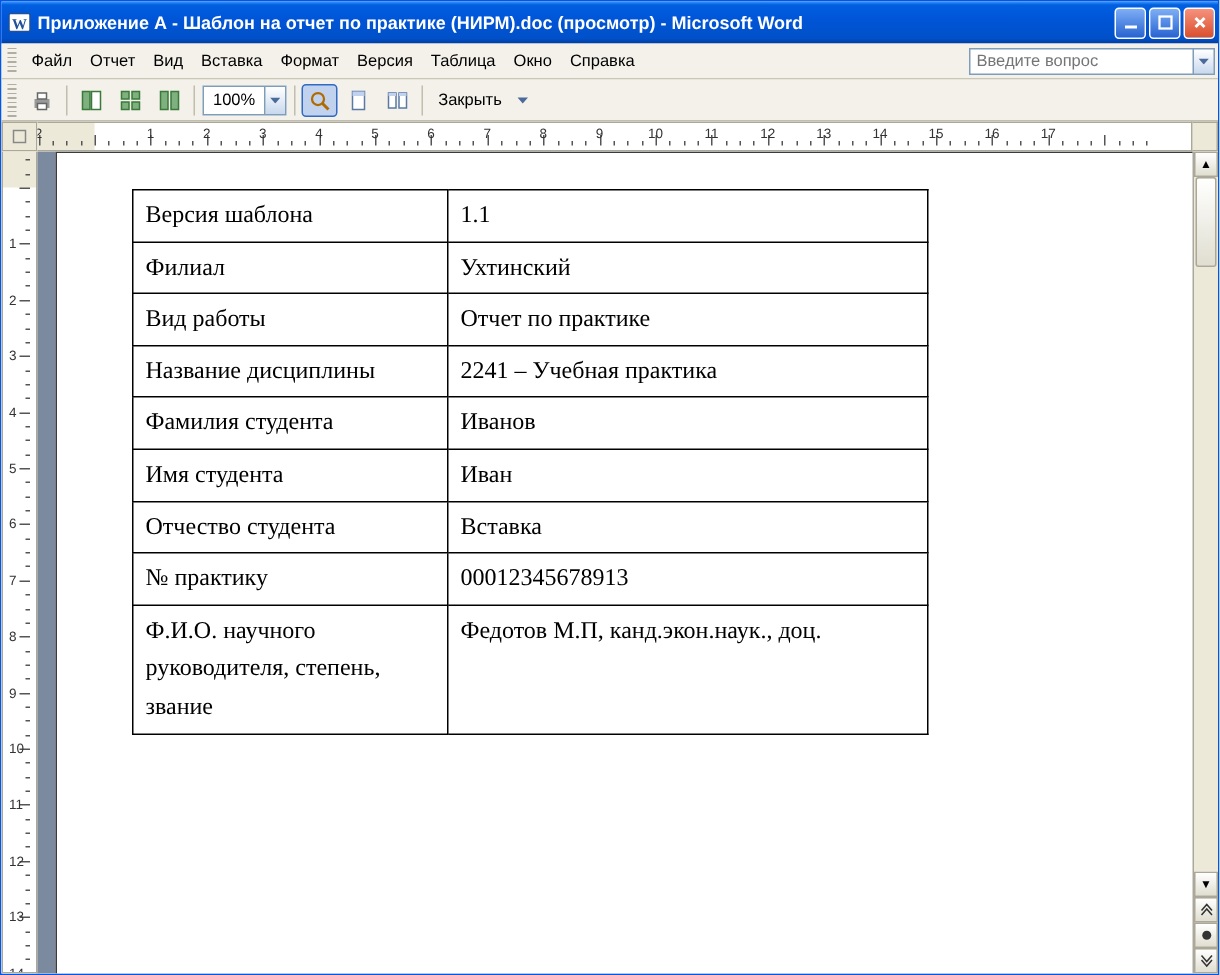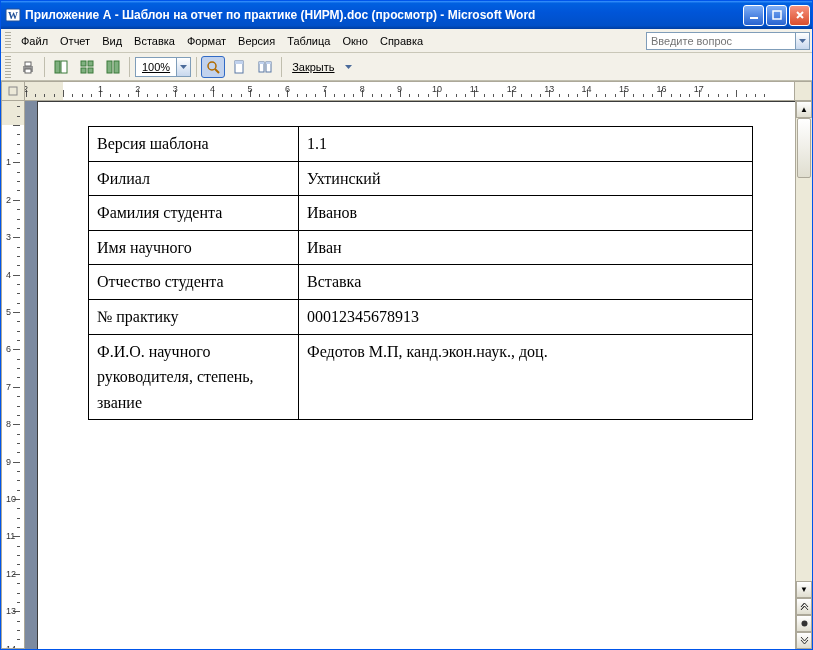--- a/index.html
+++ b/index.html
@@ -86,21 +86,20 @@
     background: linear-gradient(#fff,#c8d8ee);
     display: flex; align-items: center; justify-content: center;
   }
   .toolbar {
     height: 28px;
     background: #f3f1e9;
     display: flex;
     align-items: center;
     padding: 0 2px;
     border-bottom: 1px solid #c0beae;
-    text-decoration: underline;
   }
   .tb-grip {
     width: 6px; height: 22px;
     margin: 0 4px 0 2px;
     background: repeating-linear-gradient(to bottom, #b0aea0 0 1px, transparent 1px 3px);
   }
   .tb-btn {
     width: 24px; height: 22px;
     margin: 0 1px;
     border: 1px solid transparent;
@@ -192,21 +191,21 @@
     font-size: 16px;
     color: #000;
   }
   .doc-title {
     font-size: 24px;
     font-weight: bold;
     margin: 0 0 18px 46px;
   }
   table.doc-table {
     border-collapse: collapse;
-    width: 665px;
+    width: 531px;
     margin-left: 0;
   }
   table.doc-table td {
     border: 1px solid #000;
     padding: 4px 8px;
     vertical-align: top;
     line-height: 1.6;
   }
   table.doc-table td.label { width: 210px; }
   .attach-icon {
@@ -562,25 +561,33 @@
           <tbody>
               <tr>
                 <td class="label">Версия шаблона</td>
                 <td>1.1</td>
               </tr>
               <tr>
                 <td class="label">Филиал</td>
                 <td>Ухтинский</td>
               </tr>
               <tr>
+                <td class="label">Вид работы</td>
+                <td>Отчет по практике</td>
+              </tr>
+              <tr>
+                <td class="label">Название дисциплины</td>
+                <td>2241 – Учебная практика</td>
+              </tr>
+              <tr>
                 <td class="label">Фамилия студента</td>
                 <td>Иванов</td>
               </tr>
               <tr>
-                <td class="label">Имя научного</td>
+                <td class="label">Имя студента</td>
                 <td>Иван</td>
               </tr>
               <tr>
                 <td class="label">Отчество студента</td>
                 <td>Вставка</td>
               </tr>
               <tr>
                 <td class="label">№ практику</td>
                 <td>00012345678913</td>
               </tr>

